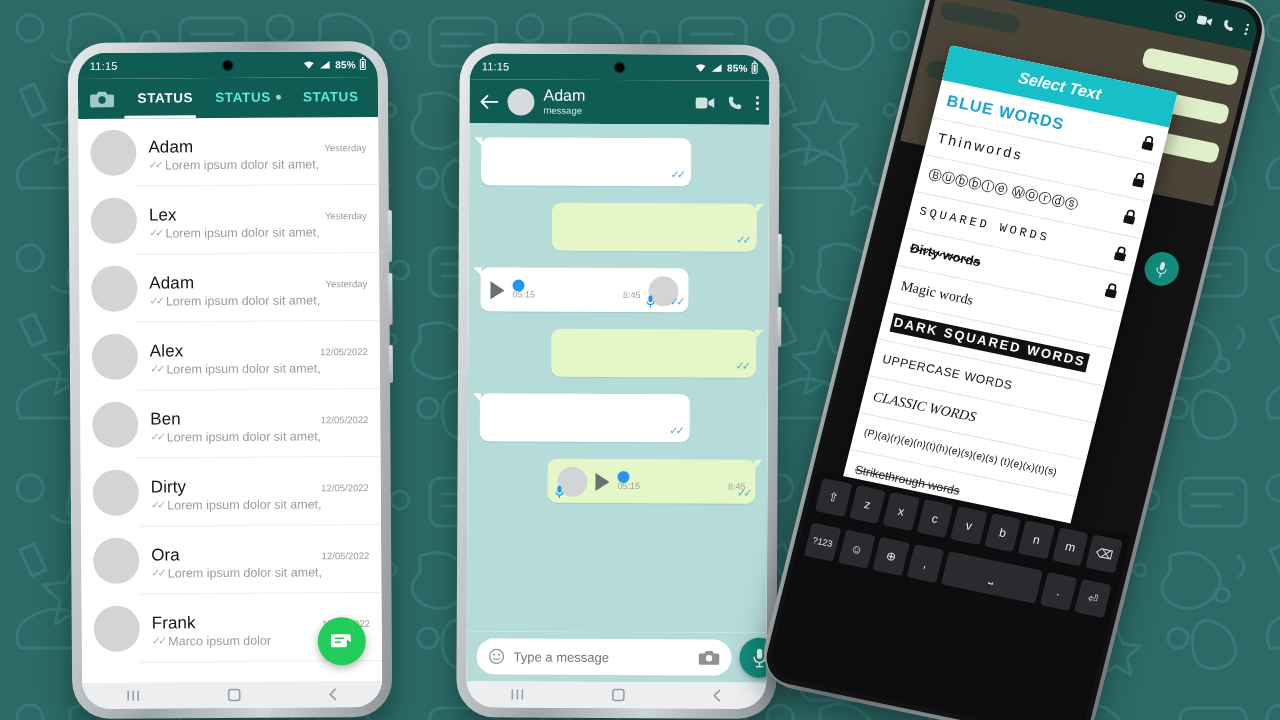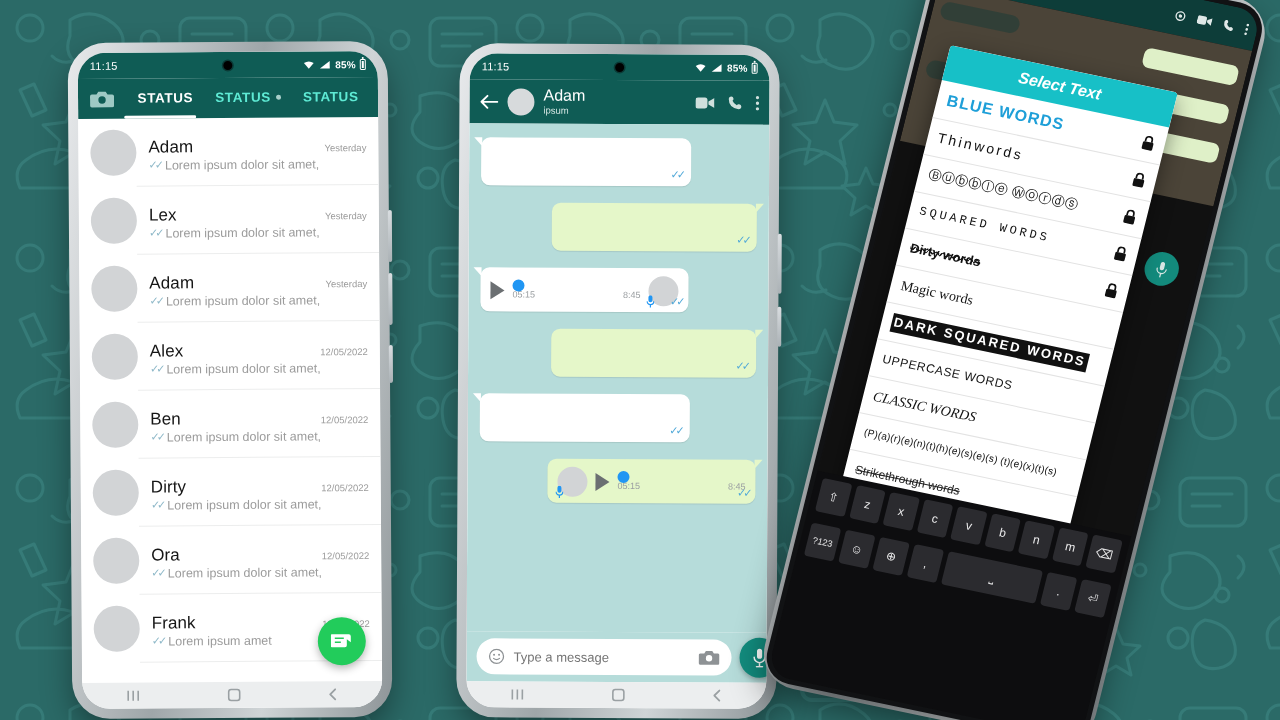--- a/index.html
+++ b/index.html
@@ -348,21 +348,21 @@
 
         <div class="chatrow">
           <div class="avatar"></div>
           <div class="chatbody">
             <div class="toprow">
               <span class="cname">Frank</span>
               <span class="cdate">12/05/2022</span>
             </div>
             <div class="cprev">
                 <span class="ticks">✓✓</span>
-                <span>Lorem ipsum amet</span>
+                <span>Marco ipsum dolor</span>
               </div>
           </div>
           <div class="divider"></div>
         </div>
       </div>
 
       <div class="fab">
         <svg width="22" height="18" viewBox="0 0 22 18">
           <path fill="#fff" d="M1 2 h17 a2 2 0 0 1 2 2 v6 l-4 -3 v6 a2 2 0 0 1 -2 2 H1 a1 1 0 0 1 -1 -1 V3 a1 1 0 0 1 1 -1z"></path>
           <path stroke="#22cc5b" stroke-width="1.4" d="M4 6 h9 M4 10 h6"></path>
@@ -408,21 +408,21 @@
         </span>
       </div>
 
       <div class="convbar">
         <svg width="19" height="15" viewBox="0 0 19 15">
           <path d="M18 7.5 H2 M8 1.5 L2 7.5 L8 13.5" fill="none" stroke="#fff" stroke-width="1.9" stroke-linecap="round" stroke-linejoin="round"></path>
         </svg>
         <div class="av"></div>
         <div>
           <div class="convname">Adam</div>
-          <div class="convstatus">ipsum</div>
+          <div class="convstatus">message</div>
         </div>
         <div class="convicons">
           <svg width="19" height="13" viewBox="0 0 19 13">
               <rect x="0" y="1" width="12" height="11" rx="2.5" fill="#cfe0dd"></rect>
               <path d="M13 5 L19 1.5 v10 L13 8z" fill="#cfe0dd"></path>
             </svg>
           <svg width="15" height="15" viewBox="0 0 16 16">
               <path fill="#cfe0dd" d="M4.2 1 Q6 1 6.4 3.2 Q6.7 4.7 5.4 5.6 Q6.5 8.6 10 10.2 Q11 8.8 12.5 9.2 Q14.8 9.8 14.8 11.6 Q14.8 14.6 11.8 14.6 Q1.4 13 1.4 4 Q1.4 1 4.2 1z"></path>
             </svg>
           <svg width="4" height="15" viewBox="0 0 4 16">

